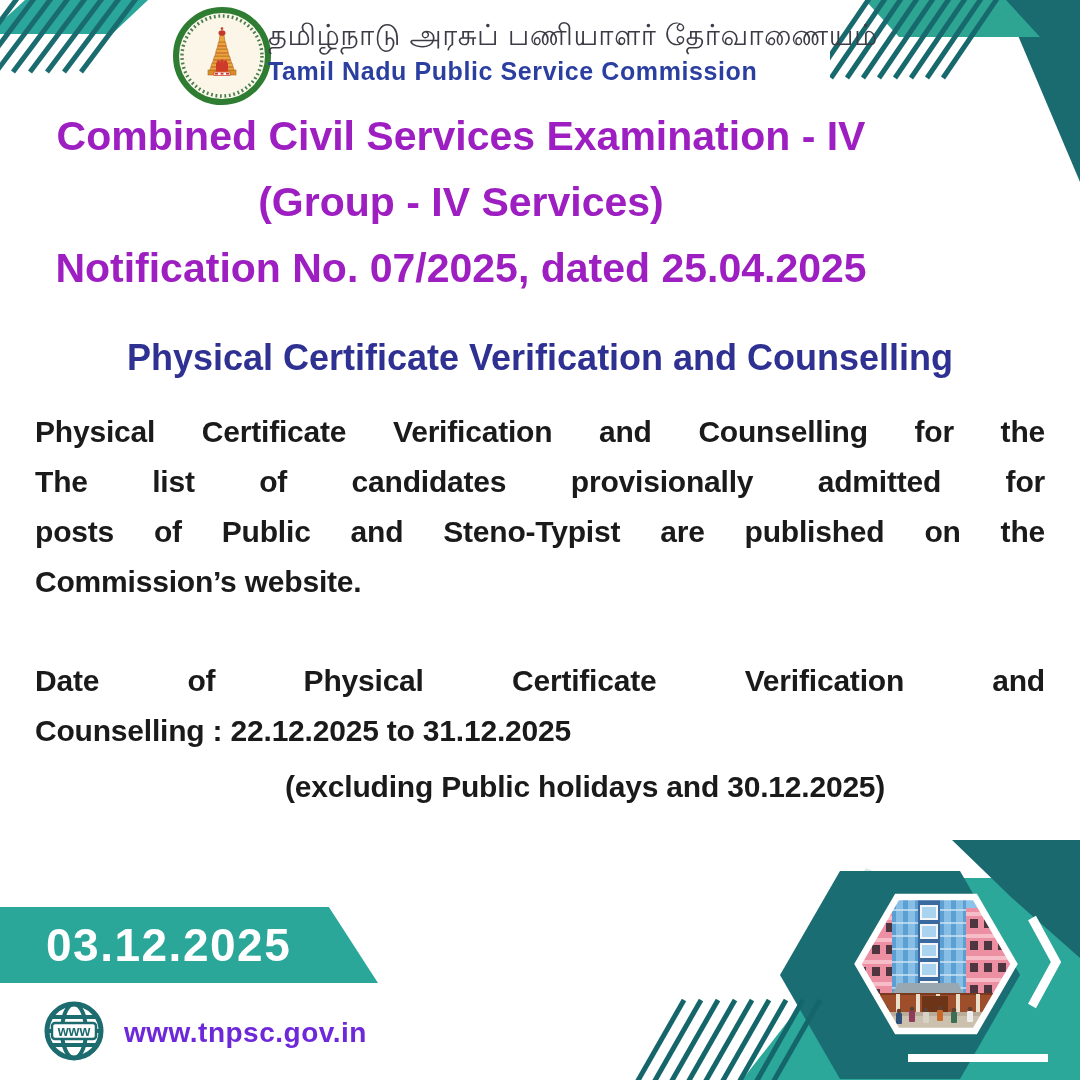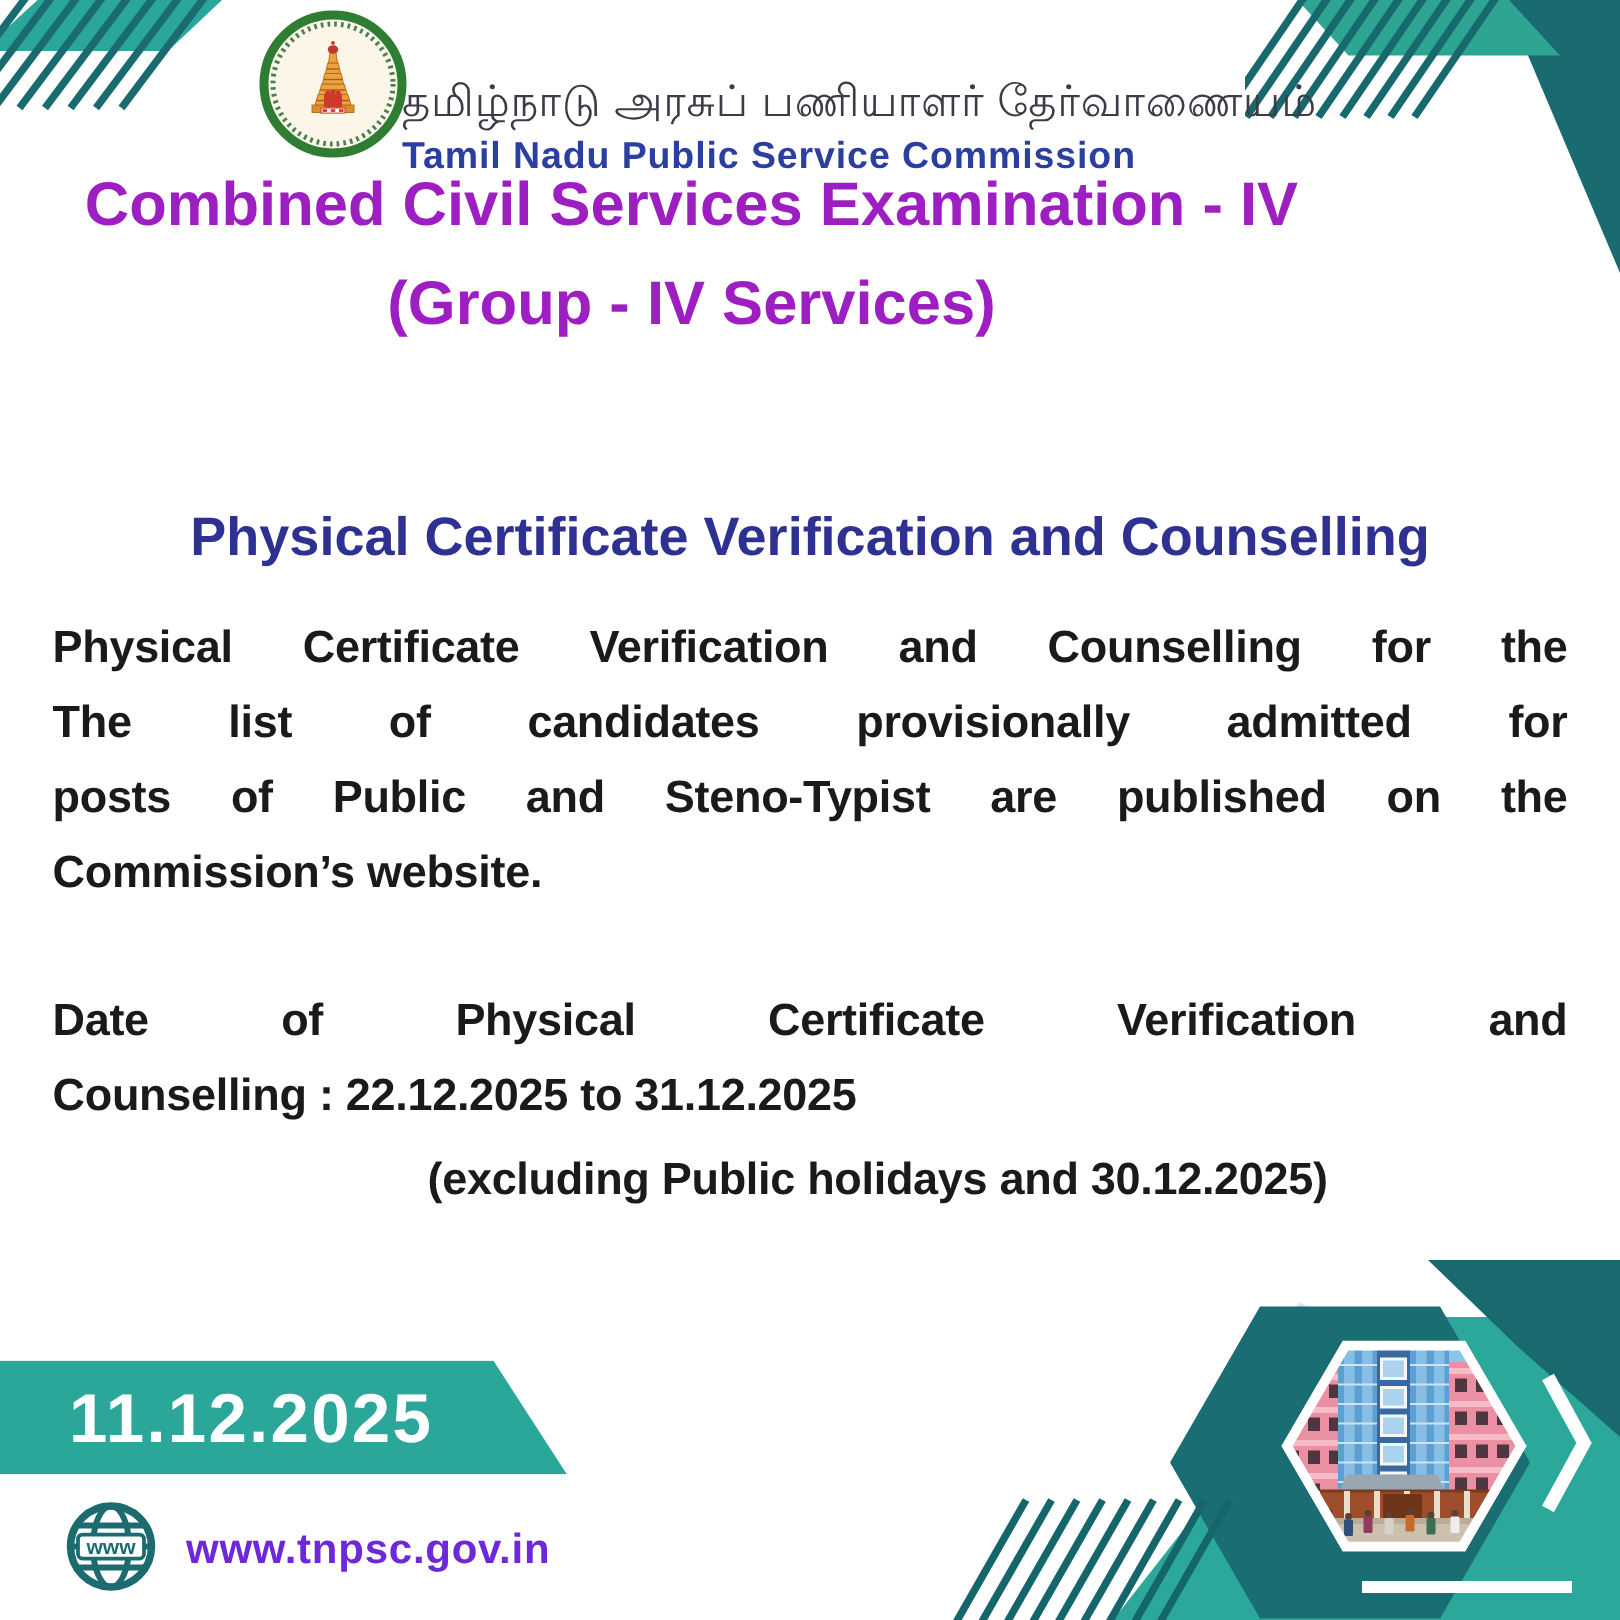--- a/index.html
+++ b/index.html
@@ -91,28 +91,29 @@
     <circle cx="46.5" cy="56" r="1.7" fill="#CE3A2A"></circle>
     <circle cx="50" cy="55.4" r="1.8" fill="#CE3A2A"></circle>
     <circle cx="53.5" cy="56" r="1.7" fill="#CE3A2A"></circle>
     <rect x="44" y="56.5" width="12" height="9" rx="1" fill="#CE3A2A"></rect>
     <rect x="42" y="66" width="16" height="3.4" fill="#FFFFFF" stroke="#CE3A2A" stroke-width="0.7"></rect>
     <rect x="43" y="66.8" width="3" height="1.8" fill="#CE3A2A"></rect>
     <rect x="48.5" y="66.8" width="3" height="1.8" fill="#CE3A2A"></rect>
     <rect x="54" y="66.8" width="3" height="1.8" fill="#CE3A2A"></rect>
   </svg>
 
-  <div class="abs" style="left:268px;top:16px;margin-top:33px;">
+  <div class="abs" style="left:268px;top:16px;">
     <div class="org-ta">தமிழ்நாடு அரசுப் பணியாளர் தேர்வாணையம்</div>
     <div class="org-en">Tamil Nadu Public Service Commission</div>
   </div>
 
   <div class="abs title-block">
     <div class="title-line">Combined Civil Services Examination - IV</div>
     <div class="title-line">(Group - IV Services)</div>
+    <div class="title-line">Notification No. 07/2025, dated 25.04.2025</div>
   </div>
 
   <div class="abs subtitle">Physical Certificate Verification and Counselling</div>
 
   <div class="abs para" style="top:407px;">
     <div class="pline">Physical Certificate Verification and Counselling for the</div>
     <div class="pline">The list of candidates provisionally admitted for</div>
     <div class="pline">posts of Public and Steno-Typist are published on the</div>
     <div class="pline last">Commission’s website.</div>
   </div>
@@ -269,21 +270,21 @@
       </g>
     </g>
 
     <polygon points="858,964 897,897 975,897 1014,964 975,1031 897,1031" fill="none" stroke="#FFFFFF" stroke-width="6.5"></polygon>
 
     <path d="M1032,918 L1056,962 L1032,1006" fill="none" stroke="#FFFFFF" stroke-width="9"></path>
     <line x1="908" y1="1058" x2="1048" y2="1058" stroke="#FFFFFF" stroke-width="8"></line>
   </svg>
 
   <div class="abs date-banner">
-    <span>11.12.2025</span>
+    <span>03.12.2025</span>
   </div>
 
   <svg class="abs" style="left:40px;top:997px;" width="68" height="68" viewBox="0 0 68 68">
     <circle cx="34" cy="34" r="27" fill="none" stroke="#1C6B6E" stroke-width="5"></circle>
     <ellipse cx="34" cy="34" rx="12" ry="27" fill="none" stroke="#1C6B6E" stroke-width="4"></ellipse>
     <line x1="7" y1="34" x2="61" y2="34" stroke="#1C6B6E" stroke-width="4"></line>
     <line x1="11" y1="20" x2="57" y2="20" stroke="#1C6B6E" stroke-width="4"></line>
     <line x1="11" y1="48" x2="57" y2="48" stroke="#1C6B6E" stroke-width="4"></line>
     <rect x="12" y="26" width="44" height="16" rx="3" fill="#FFFFFF" stroke="#1C6B6E" stroke-width="2.5"></rect>
     <text x="34" y="39" text-anchor="middle" font-size="14" font-weight="bold" font-family="Liberation Sans, DejaVu Sans, sans-serif" fill="#1C6B6E">www</text>

